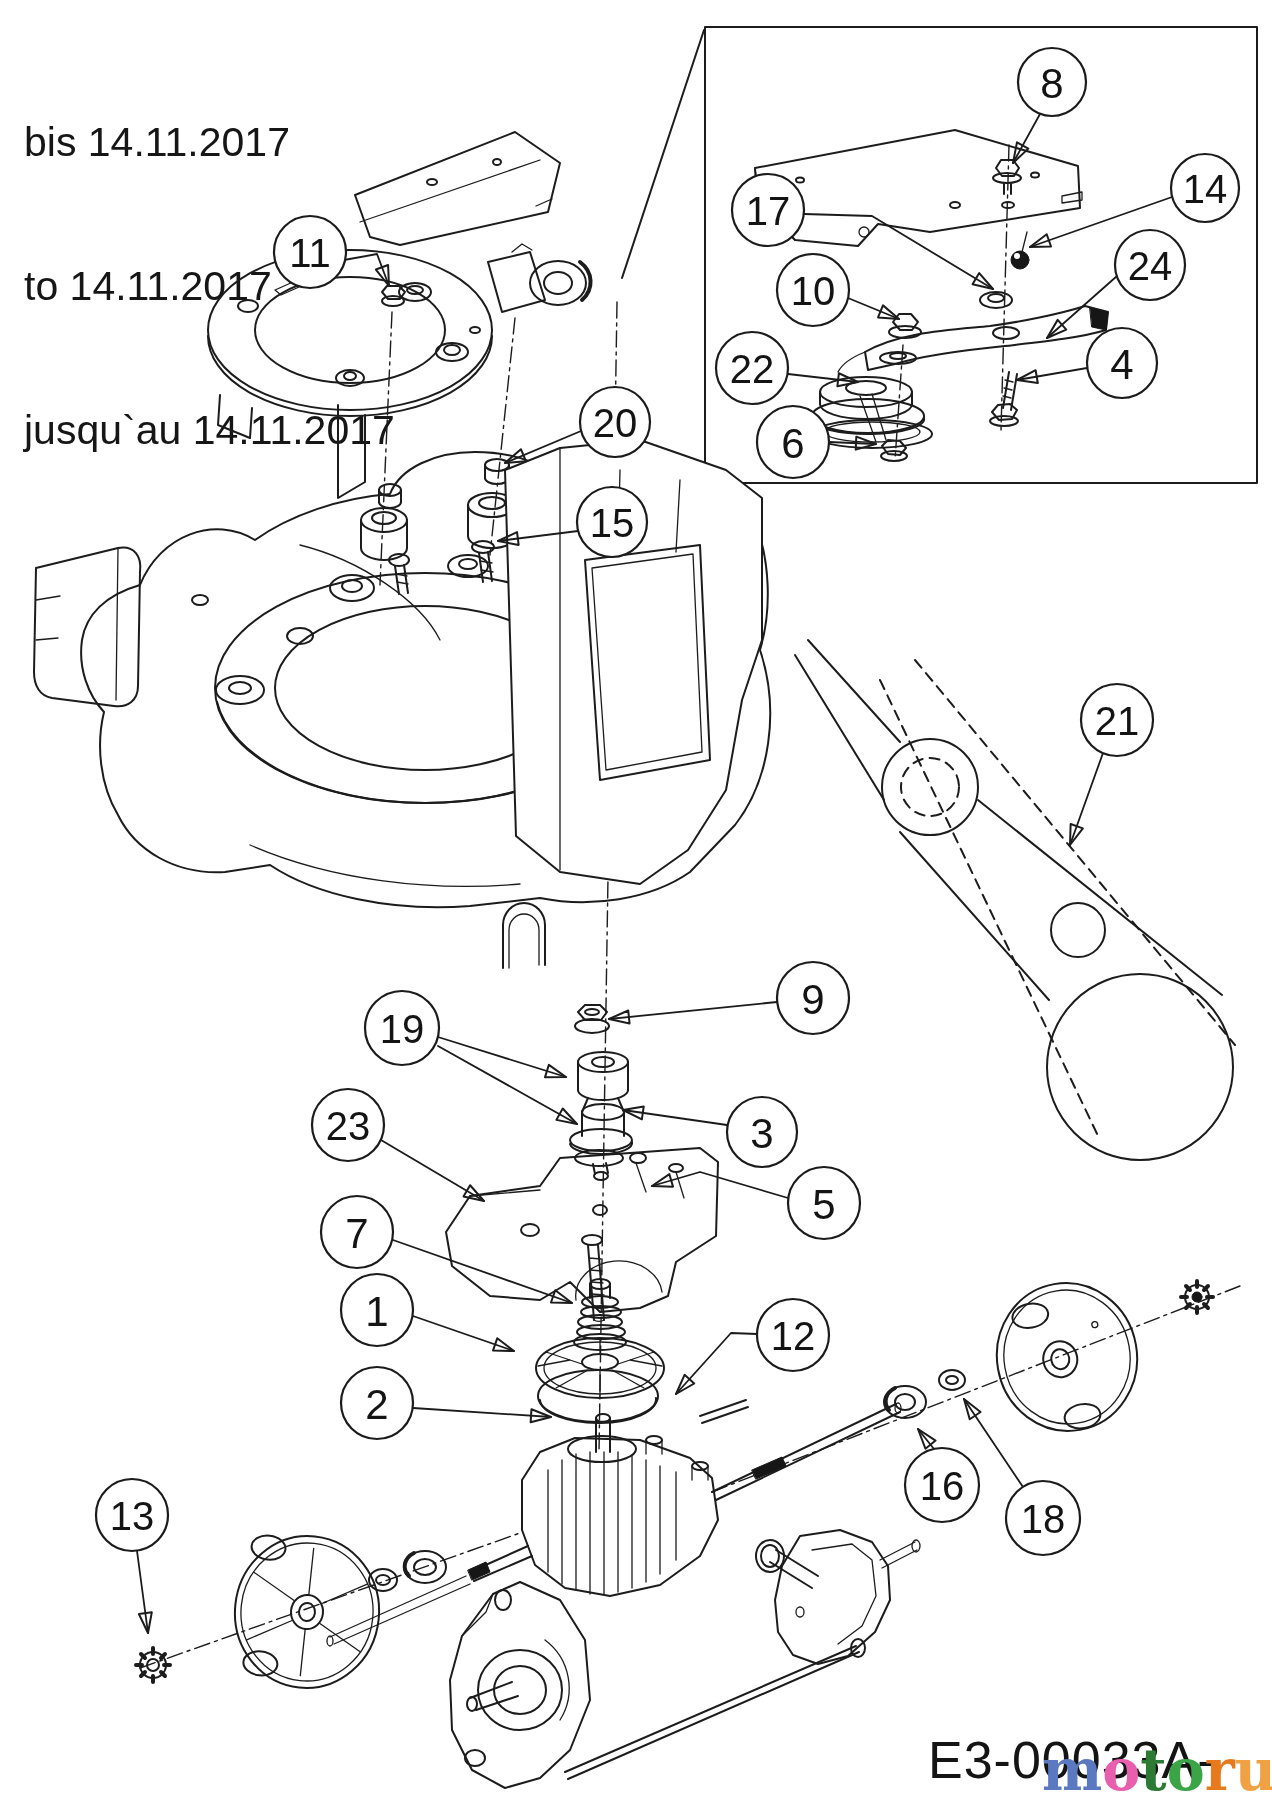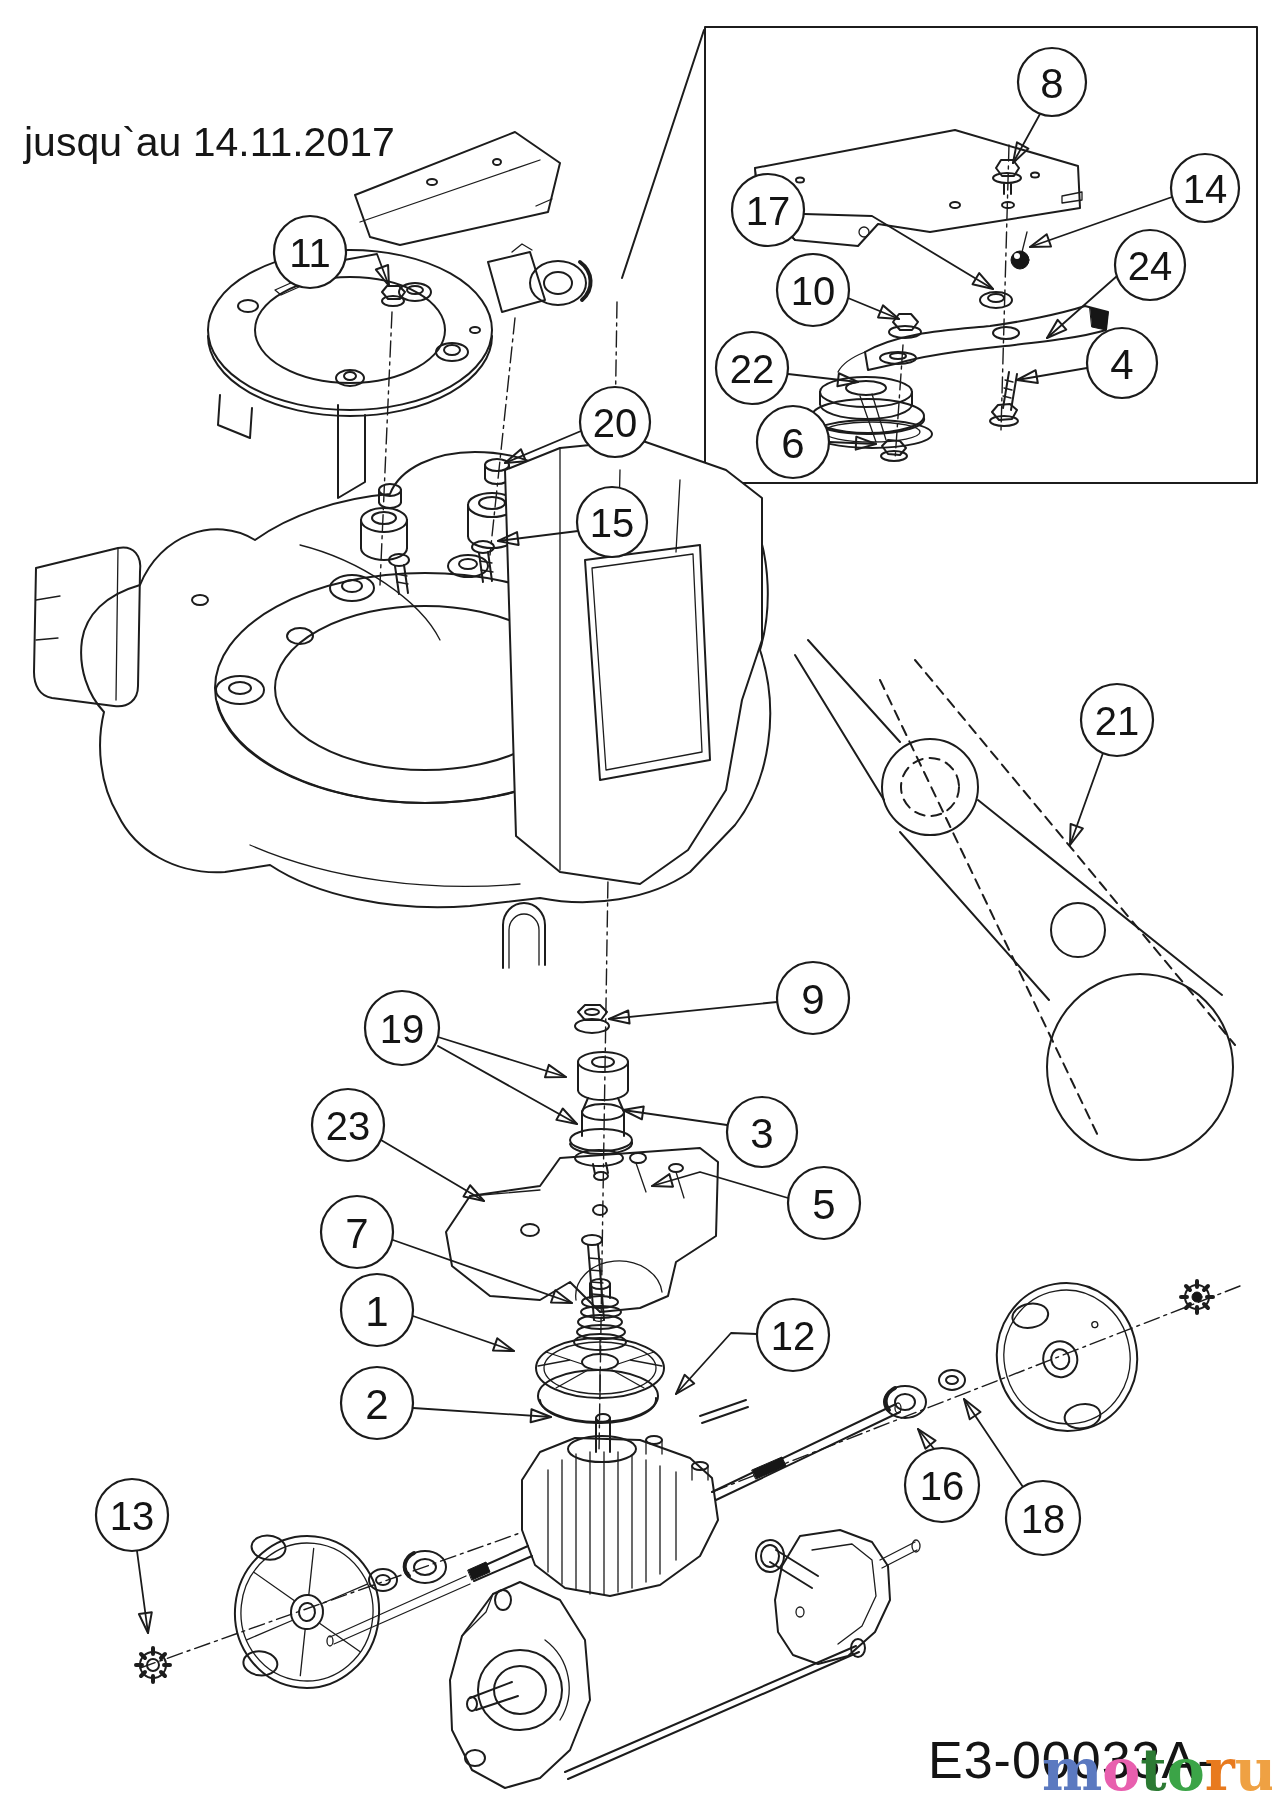--- a/index.html
+++ b/index.html
@@ -24,20 +24,22 @@
   #callout-layer polyline{stroke:#1b1b1b;stroke-width:1.8;fill:none}
   #callout-layer circle{fill:#fff;stroke:#1b1b1b;stroke-width:2.2}
   #callout-layer text{font-family:"Liberation Sans",sans-serif;fill:#141414}
 </style>
 </head>
 <body>
 
 <div id="canvas">
 
   <div id="header-dates">
+    <div>bis 14.11.2017</div>
+    <div>to 14.11.2017</div>
     <div>jusqu`au 14.11.2017</div>
   </div>
 
   <svg id="art" width="1272" height="1800" viewBox="0 0 1272 1800">
 
     <g>
       <path class="dd" d="M617,302 L599,1452"></path>
       <path class="dd" d="M392,312 L380,585"></path>
       <path class="dd" d="M515,318 L490,555"></path>
       <path class="dd" d="M140,1668 L520,1533"></path>

